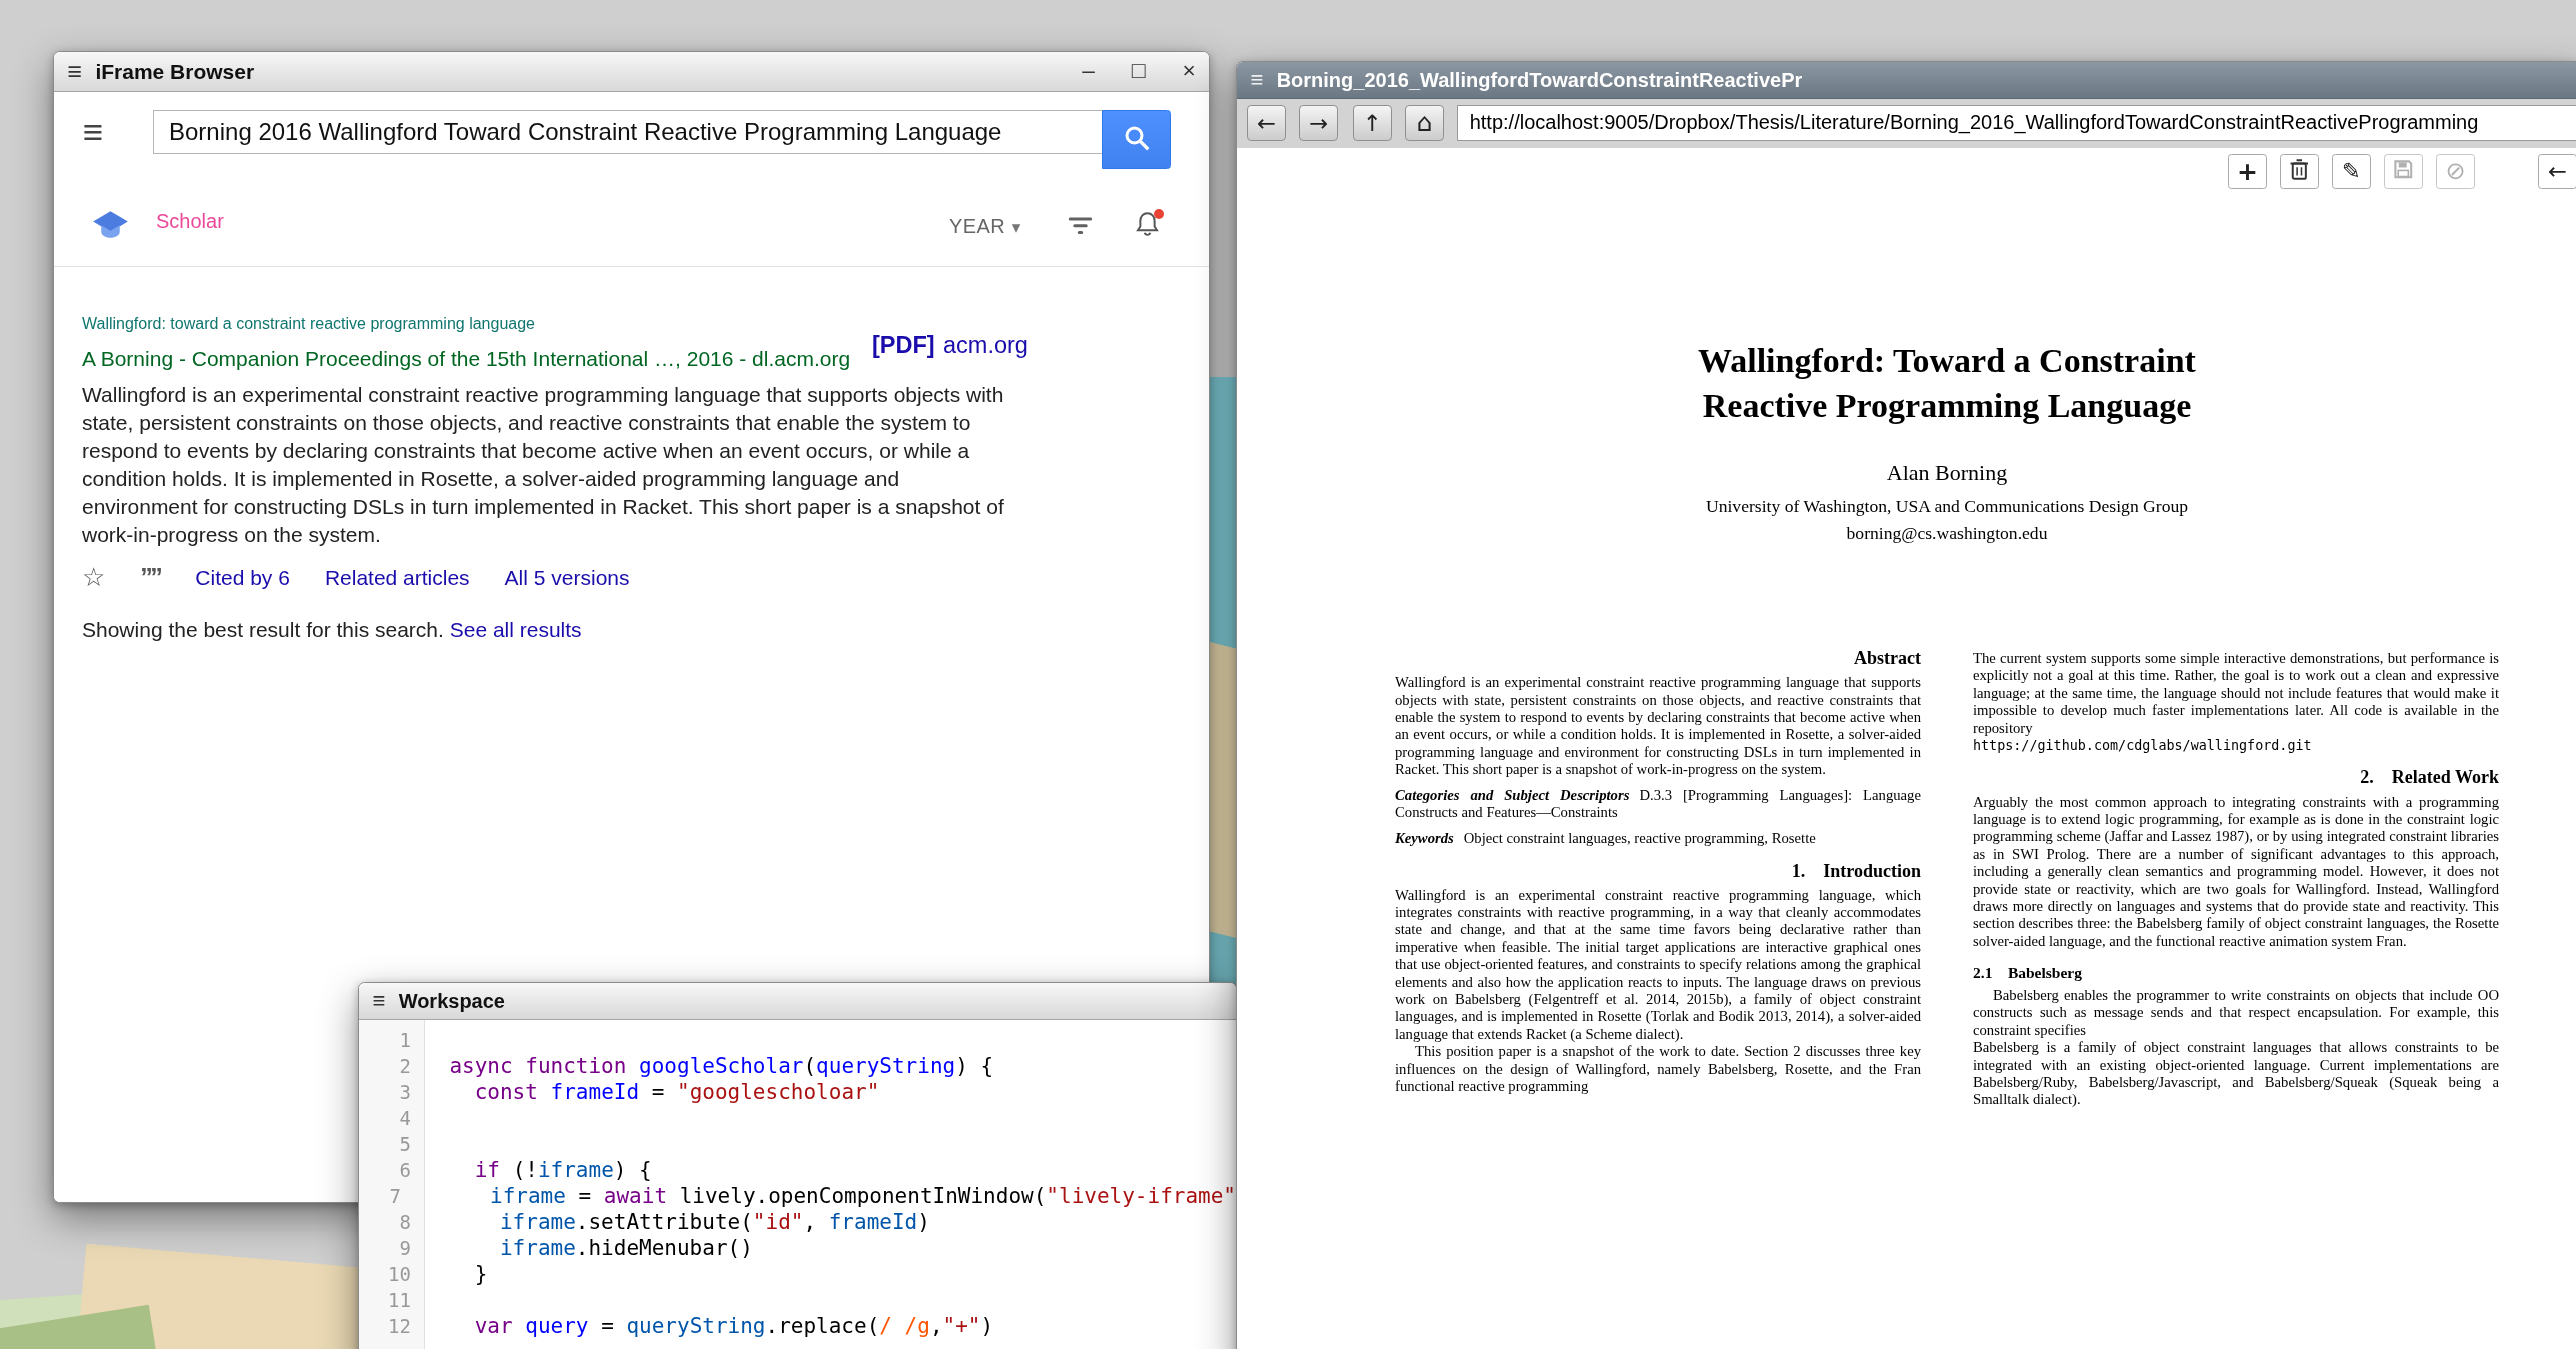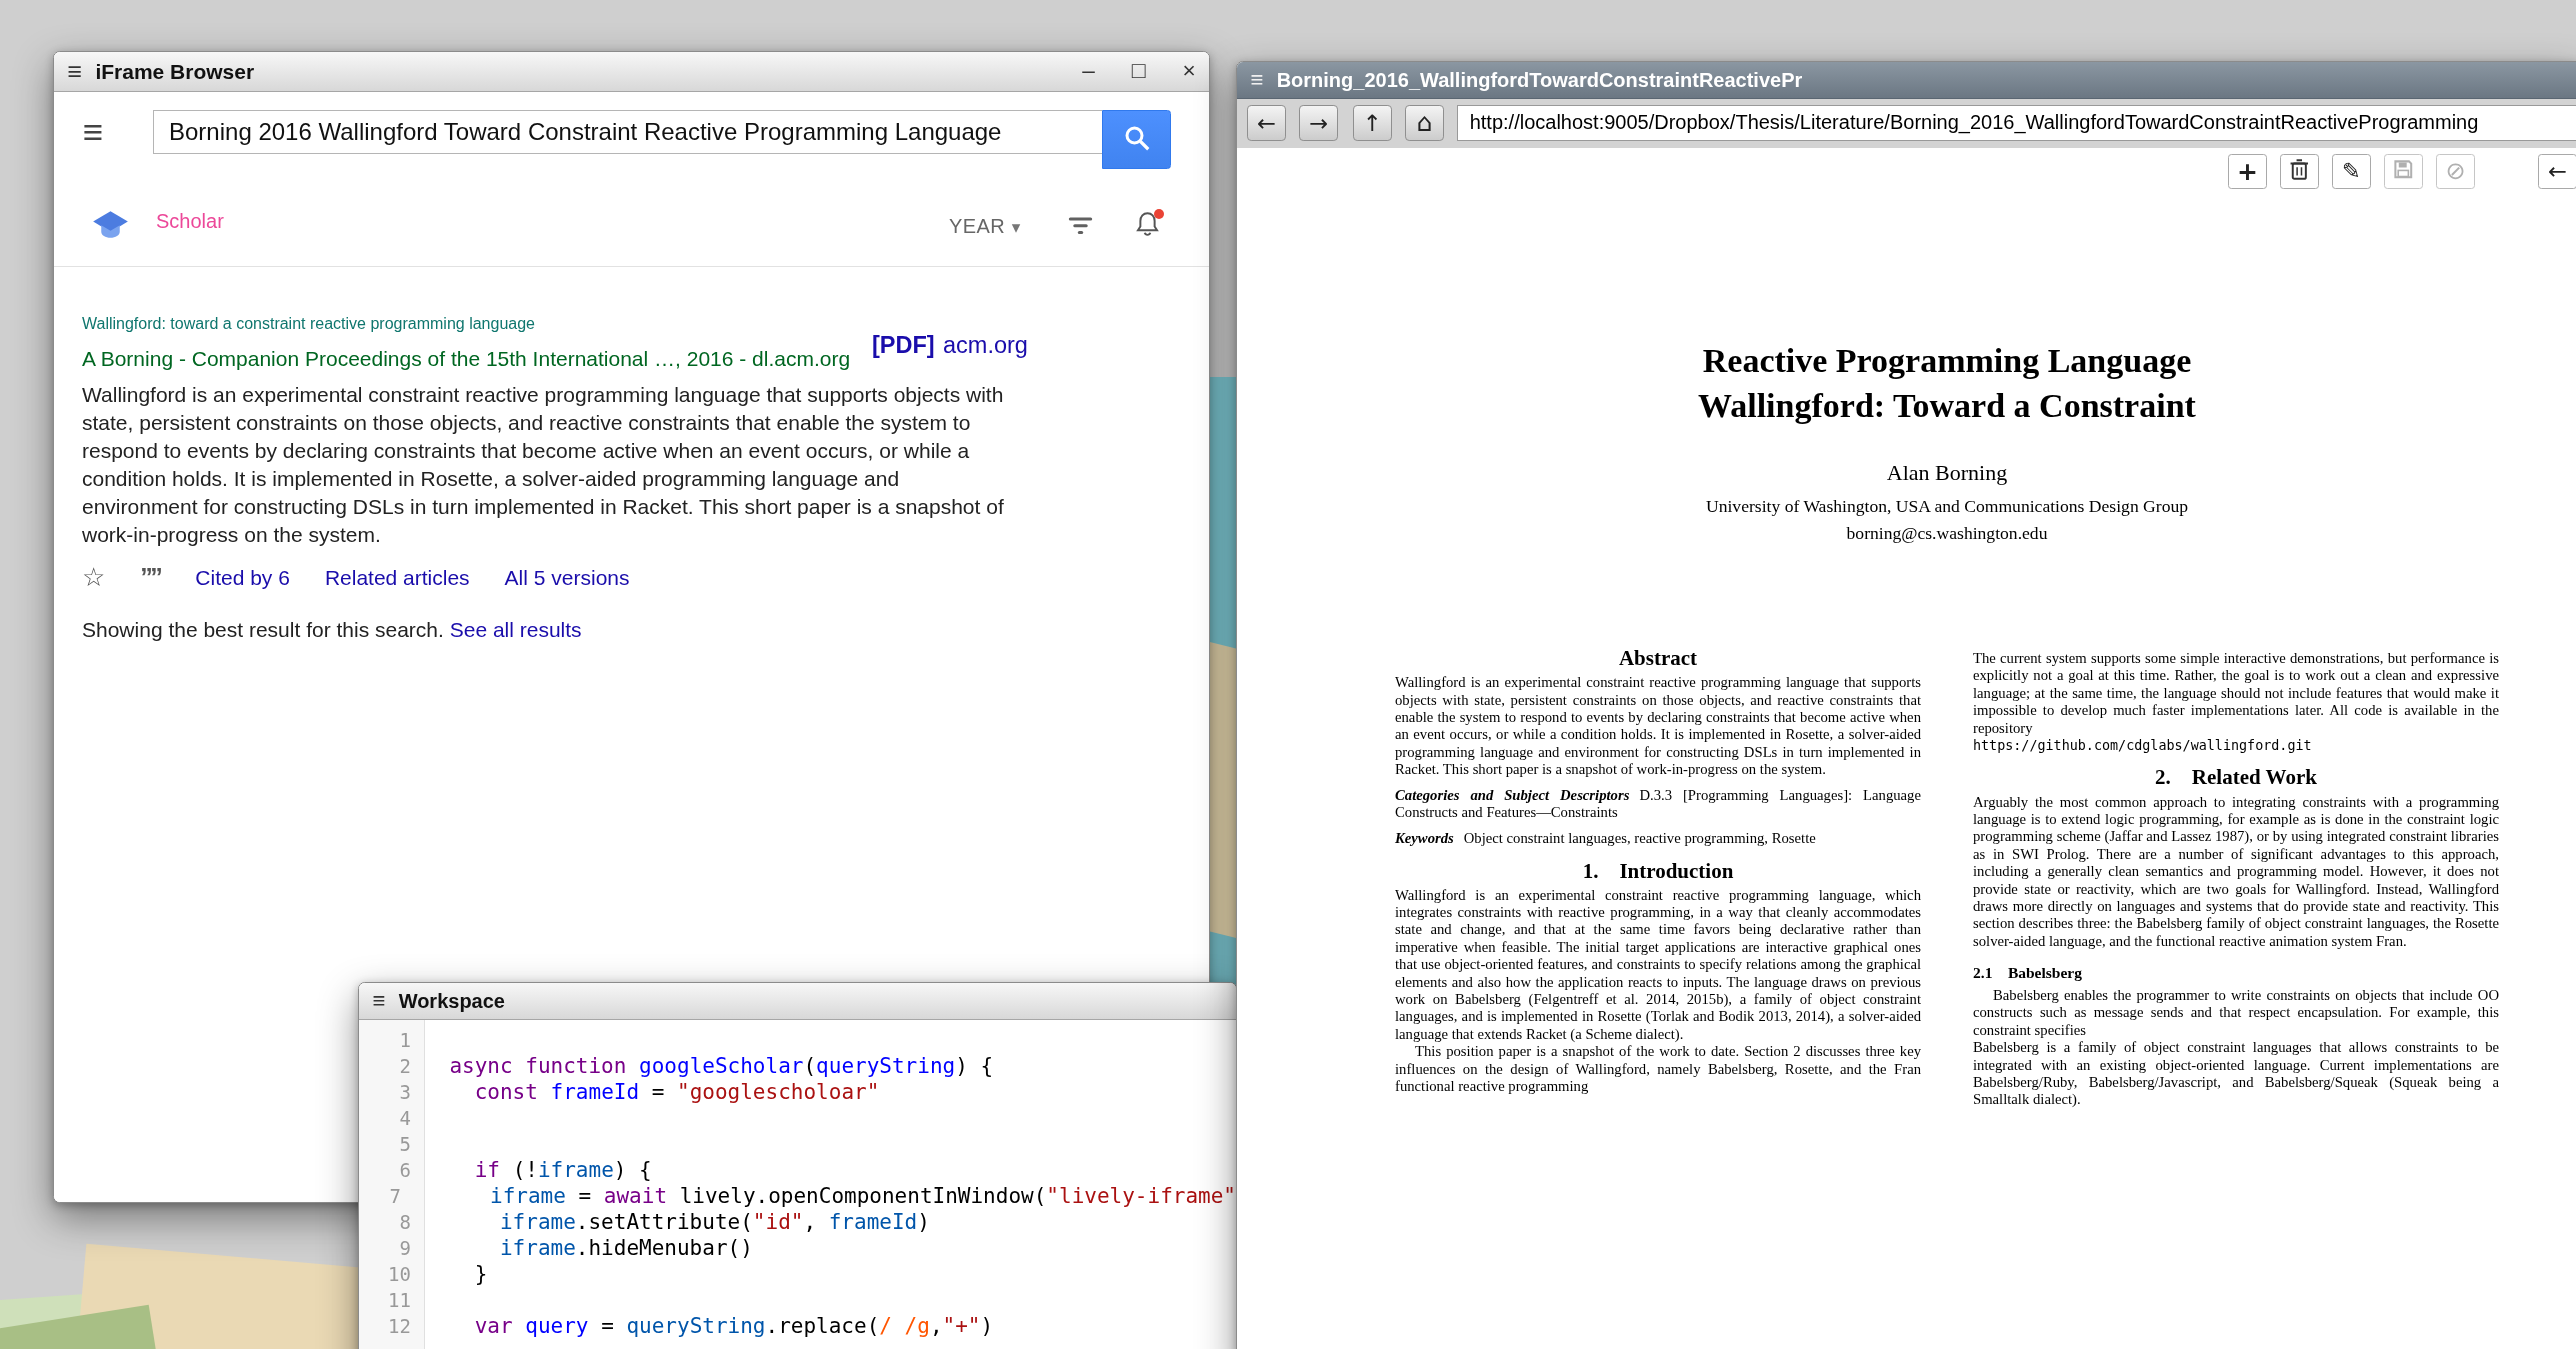--- a/index.html
+++ b/index.html
@@ -111,21 +111,21 @@
   .pdf-page{position:absolute;top:132px;left:0;right:0;bottom:0;background:#fff;}
   .paper{position:absolute;left:158px;top:0;width:1104px;color:#000;font-family:"Liberation Serif",serif;}
   .paper-title{margin-top:144px;text-align:center;font-size:34px;line-height:45px;font-weight:bold;}
   .paper-author{margin-top:32px;text-align:center;font-size:22px;}
   .paper-affil{margin-top:10px;text-align:center;font-size:17.6px;}
   .paper-email{margin-top:5.9px;text-align:center;font-size:17.6px;}
   .col{position:absolute;top:456px;width:526px;font-size:14.7px;line-height:17.4px;text-align:justify;}
   .col-left{left:0;}
   .col-right{left:578px;}
   .pp{margin:0;}
-  .pp-h{font-weight:bold;font-size:21px;margin:15px 0 6.7px 0;text-align:center;}
+  .pp-h{font-weight:bold;font-size:18px;margin:15px 0 6.7px 0;text-align:right;}
   .pp-h:first-child{margin-top:0;}
   .pp-h2{font-weight:bold;font-size:15.5px;margin:13.4px 0 5.9px 0;text-align:left;}
   .pp-pi{text-indent:20px;}
   .pp-p2{margin-top:8.4px;}
   .pp-lead{font-weight:bold;font-style:italic;margin-right:10px;}
   .pp-code{font-family:"DejaVu Sans Mono",monospace;font-size:13.4px;text-align:left;}
 </style>
 </head>
 <body>
 
@@ -300,22 +300,22 @@
       </span>
     </button>
     <button class="tool-btn t-block disabled">
         <span>⊘</span>
       </button>
     <button class="tool-btn t-prev">←</button>
   </div>
   <div class="pdf-page">
     <div class="paper">
       <div class="paper-title">
+        <div>Wallingford: Toward a Constraint</div>
         <div>Reactive Programming Language</div>
-        <div>Wallingford: Toward a Constraint</div>
       </div>
       <div class="paper-author">Alan Borning</div>
       <div class="paper-affil">University of Washington, USA and Communications Design Group</div>
       <div class="paper-email">borning@cs.washington.edu</div>
       <div class="col col-left" id="left-col">
           <div class="pp pp-h">Abstract</div>
           <div class="pp pp-p">Wallingford is an experimental constraint reactive programming language that supports objects with state, persistent constraints on those objects, and reactive constraints that enable the system to respond to events by declaring constraints that become active when an event occurs, or while a condition holds. It is implemented in Rosette, a solver-aided programming language and environment for constructing DSLs in turn implemented in Racket. This short paper is a snapshot of work-in-progress on the system.</div>
           <div class="pp pp-p2"><span class="pp-lead">Categories and Subject Descriptors</span>D.3.3 [Programming Languages]: Language Constructs and Features—Constraints</div>
           <div class="pp pp-p2"><span class="pp-lead">Keywords</span>Object constraint languages, reactive programming, Rosette</div>
           <div class="pp pp-h">1.  Introduction</div>

